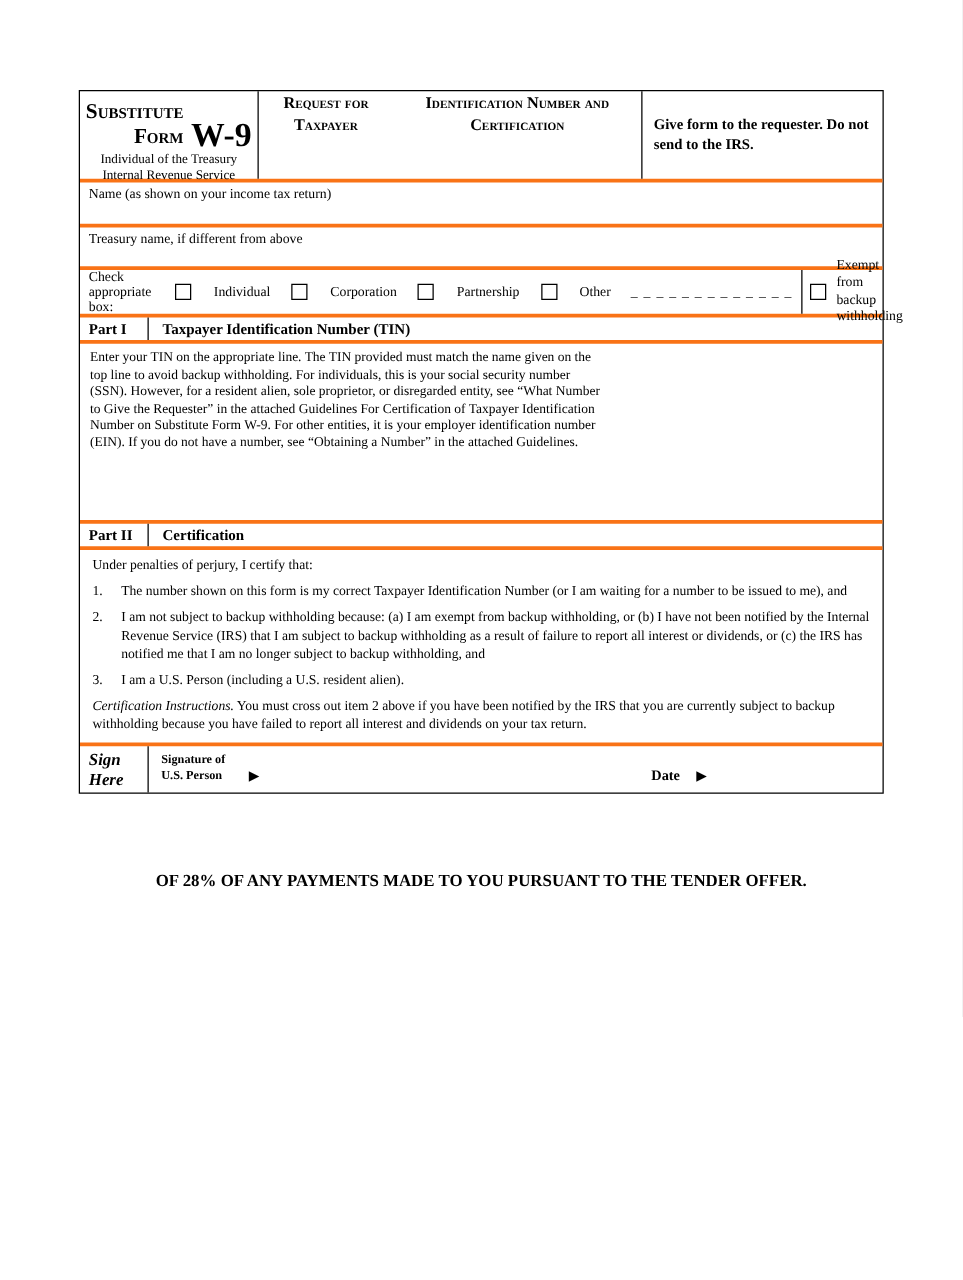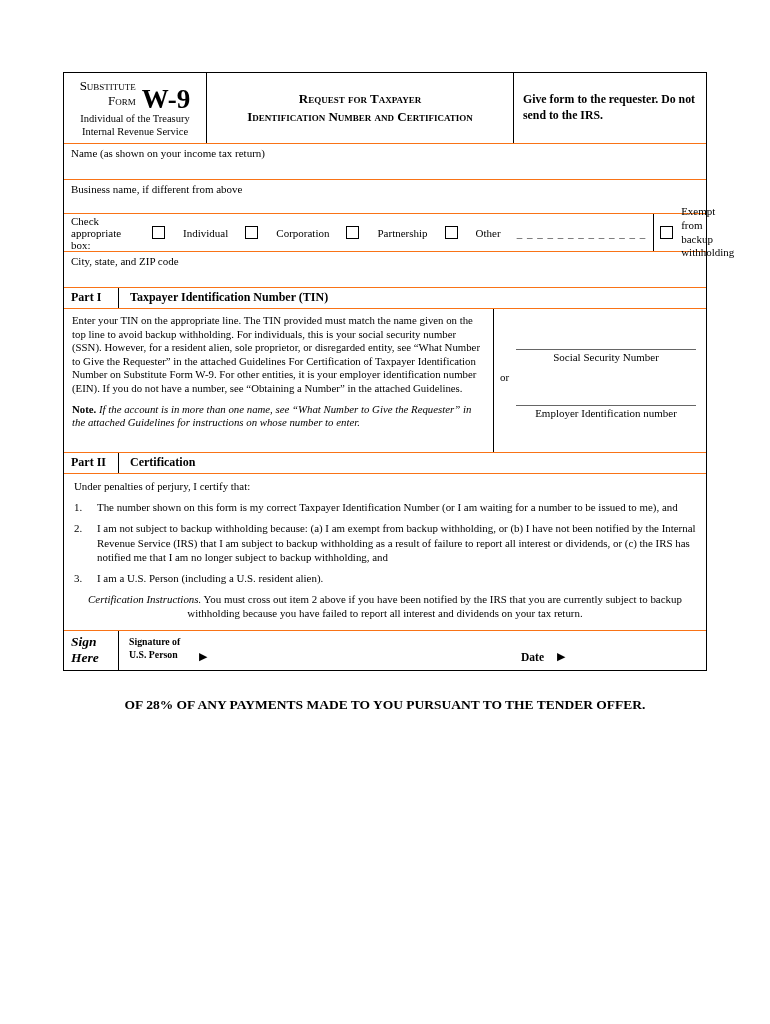--- a/index.html
+++ b/index.html
@@ -6,50 +6,50 @@
   html,body { background:#e8e8e8; }
   .page {
     position:relative; width:770px; height:1024px; background:#ffffff;
     font-family:"Liberation Serif", serif; color:#000; overflow:hidden;
     margin:0 auto;
   }
   .w9form {
     position:absolute; left:63px; top:72px; width:644px;
     border:1px solid #000;
   }
-  .row { display:flex; border-top:1px solid #f97316; }
+  .row { display:flex; border-top:3px solid #f97316; }
   .row:first-child { border-top:none; }
   .cell { border-left:1px solid #000; }
   .cell:first-child { border-left:none; }
 
   
   .hdr { height:70px; }
   .hdr-left { width:142px; padding-top:6px; text-align:center; }
   .formtype-row { display:flex; justify-content:center; align-items:flex-end; }
-  .formtype { text-align:right; font-variant:small-caps; font-weight:normal; font-size:13px; line-height:1.15; padding-bottom:2px;}
+  .formtype { text-align:right; font-variant:small-caps; font-weight:bold; font-size:17px; line-height:1.15; padding-bottom:2px;}
   .formnum { font-size:27px; font-weight:bold; line-height:0.85; margin-left:6px; }
   .dept { font-size:10.5px; line-height:1.25; margin-top:1px; }
-  .hdr-mid { width:307px; display:flex; flex-direction:column; justify-content:center; text-align:center;
+  .hdr-mid { width:307px; display:flex; flex-direction:row; justify-content:center; text-align:center;
              font-variant:small-caps; font-weight:bold; font-size:13px; line-height:1.35; }
   .hdr-right { flex:1; display:flex; flex-direction:column; justify-content:center;
                font-weight:bold; font-size:11.8px; line-height:1.35; padding:0 9px; }
 
   
   .fieldrow { font-size:11px; padding:3px 7px; }
   .r-name { height:36px; }
   .r-biz  { height:34px; }
   .r-city { height:36px; }
 
   
   .r-check { height:38px; }
   .check-main { flex:1; display:flex; align-items:center; padding:0 7px; font-size:11px; }
   .cbx { display:inline-block; width:13px; height:13px; border:1.5px solid #000; background:#fff; flex:none; }
   .cbx-item { display:flex; align-items:center; margin-left:17px;gap:12px; }
   .cbx-item .cbx { margin-right:6px; }
-  .check-label { margin-right:14px; }
+  .check-label { margin-right:2px; }
   .other-line { margin-left:4px; letter-spacing:1px; white-space:nowrap; }
   .exempt-cell { width:138px; display:flex; align-items:center; padding:0 6px; font-size:11px; }
   .exempt-cell .cbx { margin-right:8px; }
   .exempt-cell .txt { line-height:1.25; }
 
   
   .parthdr { height:21px; font-weight:bold; font-size:12px; }
   .part-label { width:54px; padding:2px 7px; }
   .part-title { flex:1; padding:2px 11px; }
 
@@ -63,21 +63,21 @@
   .tin-line { position:absolute; left:22px; right:10px; border-top:1px solid #666; text-align:center; padding-top:1px; }
   .ssn-line { top:40px; }
   .ein-line { top:96px; }
   .or-label { position:absolute; left:6px; top:62px; }
 
   
   .p2body { display:block; height:157px; padding:5px 10px; font-size:10.9px; line-height:1.3; }
   .p2-item { display:flex; margin-top:7px; }
   .p2-num { width:23px; flex:none; }
   .p2-text { flex:1; }
-  .p2-cert { margin-top:7px;text-align:center; }
+  .p2-cert { margin-top:7px; }
   .p2-cert .clabel { font-style:italic; }
 
   
   .r-sign { height:40px; }
   .sign-label { width:54px; font-weight:bold; font-size:13.5px; line-height:1.2; padding:3px 7px;font-style:italic; }
   .sign-main { flex:1; position:relative; }
   .sig-caption { position:absolute; left:10px; top:5px; font-weight:bold; font-size:9.8px; line-height:1.3; }
   .arrow { font-family:"DejaVu Sans", sans-serif; font-size:11px; font-weight:bold; }
   .sig-arrow { position:absolute; left:80px; bottom:7px; }
   .date-label { position:absolute; left:402px; bottom:7px; font-weight:bold; font-size:11.5px; }
@@ -116,21 +116,21 @@
       <div class="cell hdr-right">
         <div>Give form to the requester.  Do not send to the IRS.</div>
       </div>
     </div>
 
     <div class="row fieldrow r-name">
       <span>Name (as shown on your income tax return)</span>
     </div>
 
     <div class="row fieldrow r-biz">
-      <span>Business name, if different from above</span>
+      <span>Treasury name, if different from above</span>
     </div>
 
     <div class="row r-check">
       <div class="cell check-main">
         <span class="check-label">Check appropriate box:</span>
         <span class="cbx-item">
           <span class="cbx"></span>
           <span>Individual</span>
         </span>
         <span class="cbx-item">
@@ -146,45 +146,29 @@
           <span>Other</span>
           <span class="other-line">_ _ _ _ _ _ _ _ _ _ _ _ _</span>
         </span>
       </div>
       <div class="cell exempt-cell">
         <span class="cbx"></span>
         <span class="txt">Exempt from backup withholding</span>
       </div>
     </div>
 
-    <div class="row fieldrow r-city">
-      <span>City, state, and ZIP code</span>
-    </div>
 
     <div class="row parthdr">
       <div class="cell part-label">Part I</div>
       <div class="cell part-title">Taxpayer Identification Number (TIN)</div>
     </div>
 
     <div class="row p1body">
       <div class="cell p1-text">
         <div>Enter your TIN on the appropriate line.  The TIN provided must match the name given on the top line to avoid backup withholding.  For individuals, this is your social security number (SSN).  However, for a resident alien, sole proprietor, or disregarded entity, see “What Number to Give the Requester” in the attached Guidelines For Certification of Taxpayer Identification Number on Substitute Form W-9.  For other entities, it is your employer identification number (EIN).  If you do not have a number, see “Obtaining a Number” in the attached Guidelines.</div>
-        <div class="p1-note">
-          <span class="nlabel">Note.</span>
-          <span class="ntext">If the account is in more than one name, see “What Number to Give the Requester” in the attached Guidelines for instructions on whose number to enter.</span>
-        </div>
-      </div>
-      <div class="cell tin-cell">
-        <div class="tin-line ssn-line">
-          <span>Social Security Number</span>
-        </div>
-        <div class="or-label">or</div>
-        <div class="tin-line ein-line">
-          <span>Employer Identification number</span>
-        </div>
       </div>
     </div>
 
     <div class="row parthdr">
       <div class="cell part-label">Part II</div>
       <div class="cell part-title">Certification</div>
     </div>
 
     <div class="row p2body">
       <div>Under penalties of perjury, I certify that:</div>

